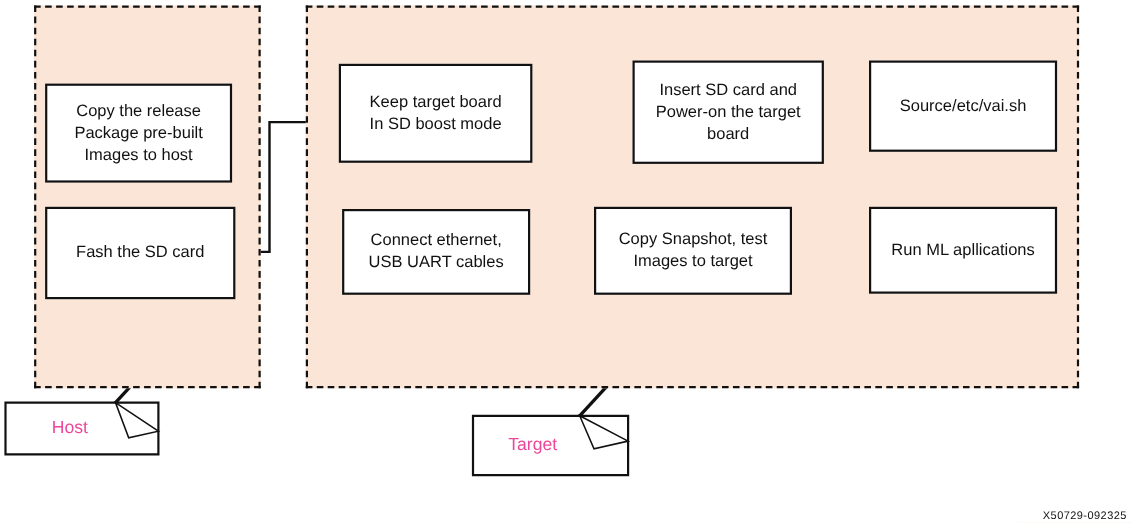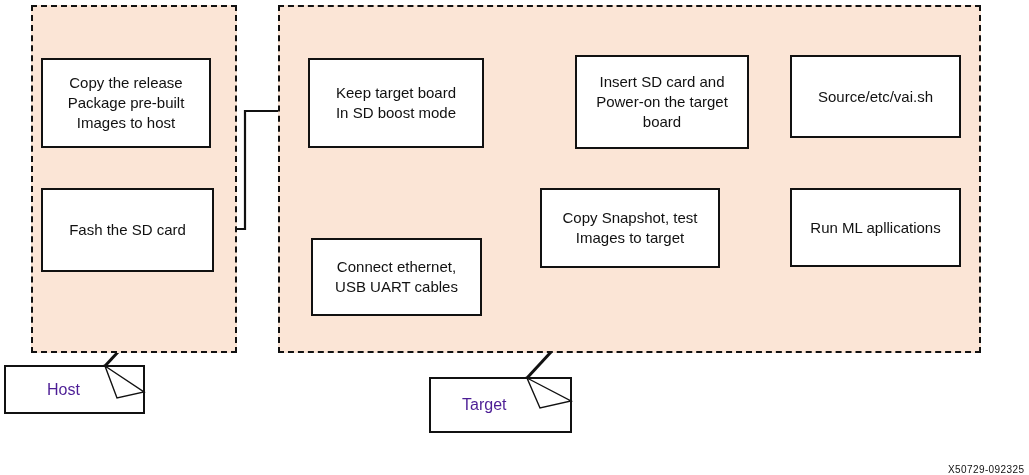--- a/index.html
+++ b/index.html
@@ -41,34 +41,34 @@
     text-align: center;
     color: #111111;
     font-size: 15px;
     line-height: 1.32;
     padding: 2px 6px;
     white-space: pre-line;
     font-family: "Liberation Sans", sans-serif;
   }
 
   
-  #node-copy-release { left: 41px;  top: 58px;  width: 170px; height: 90px; }
+  #node-copy-release { left: 41px;  top: 76px;  width: 170px; height: 90px; }
   #node-flash-sd     { left: 41px;  top: 188px; width: 173px; height: 84px; }
   
   #node-keep-board   { left: 308px; top: 58px;  width: 176px; height: 90px; }
-  #node-connect-eth  { left: 311px; top: 190px; width: 171px; height: 78px; margin-top: 48px; }
+  #node-connect-eth  { left: 311px; top: 190px; width: 171px; height: 78px; }
   
   #node-insert-sd    { left: 541px; top: 55px;  width: 174px; height: 94px; margin-left: 34px; }
   #node-copy-snap    { left: 540px; top: 188px; width: 180px; height: 80px; }
   
   #node-source-vai   { left: 790px; top: 55px;  width: 171px; height: 83px; }
   #node-run-ml       { left: 790px; top: 188px; width: 171px; height: 79px; }
   .callout-label {
     position: absolute;
-    color: #4c1d95;
+    color: #ec4899;
     font-size: 16px;
     font-family: "Liberation Sans", sans-serif;
     white-space: nowrap;
   }
   #callout-host-label   { left: 47px;  top: 381px; }
   #callout-target-label { left: 462px; top: 396px; }
 
   #watermark {
     position: absolute;
     left: 948px;

